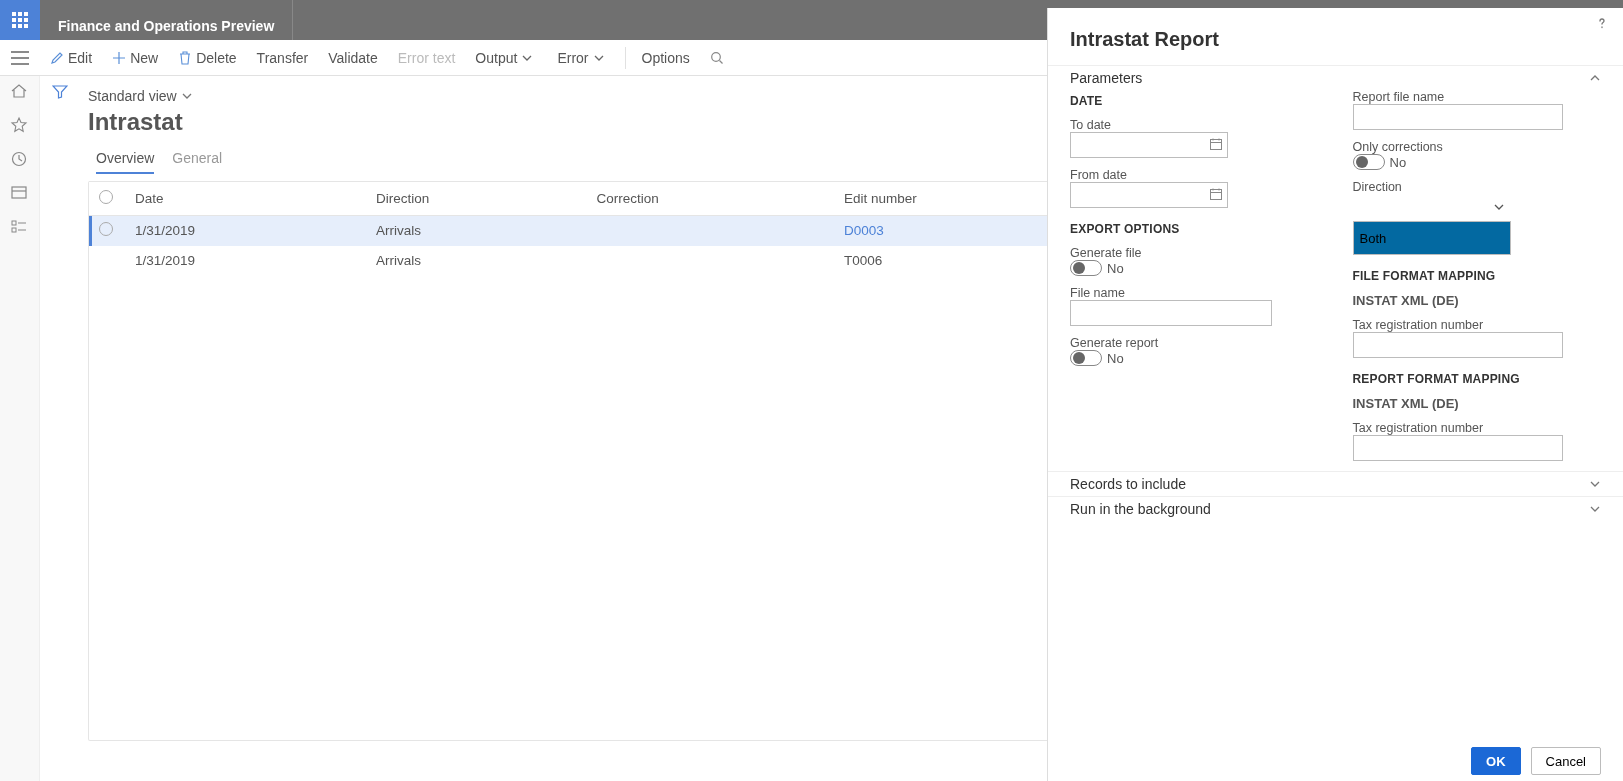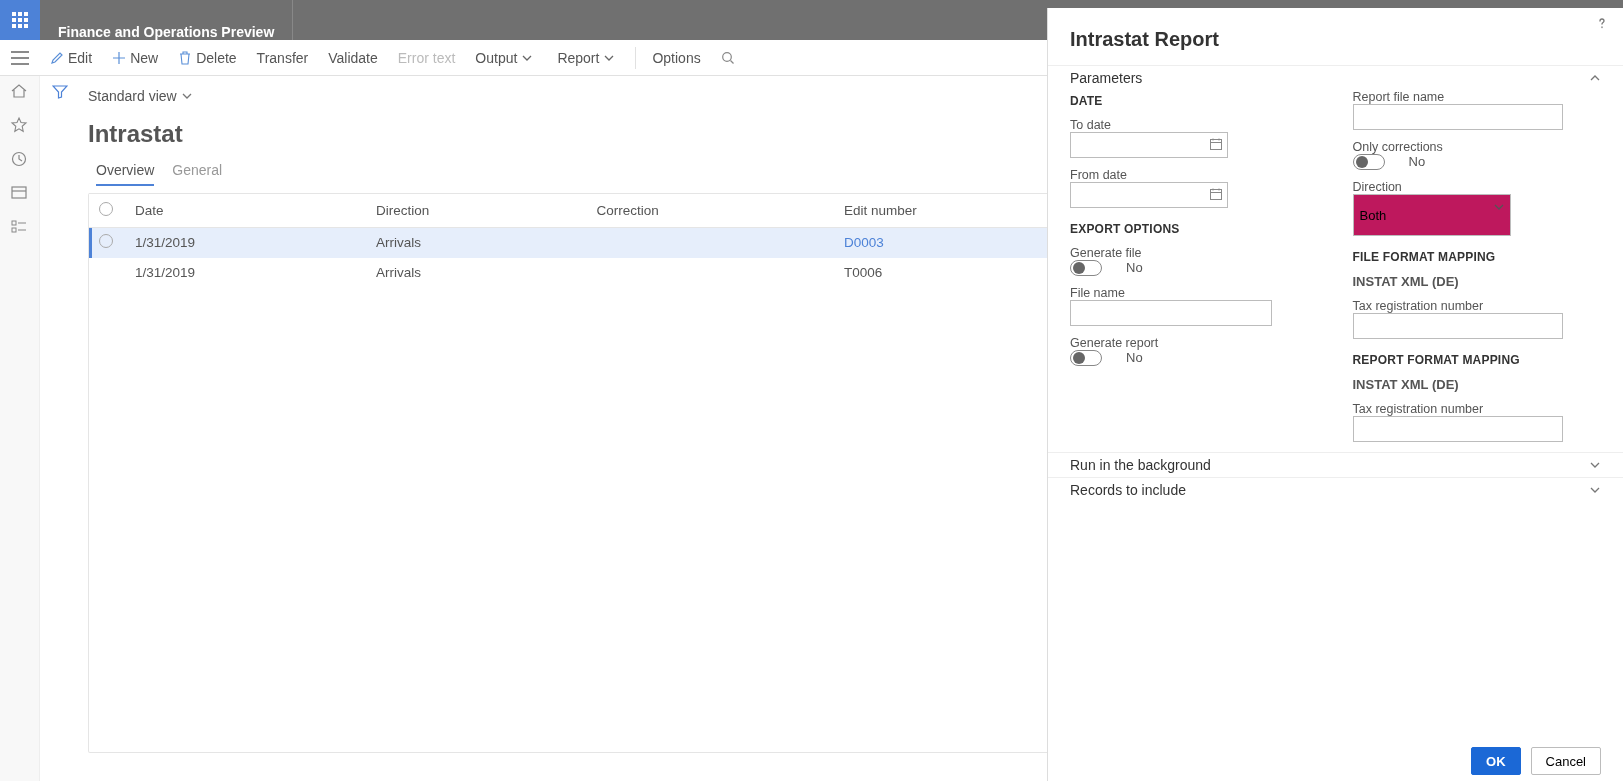--- a/index.html
+++ b/index.html
@@ -3,21 +3,21 @@
 <meta charset="utf-8">
 <style>
   * { box-sizing: border-box; margin: 0; padding: 0; font-family: "Segoe UI", Arial, sans-serif; }
   html, body { width: 1623px; height: 781px; overflow: hidden; background: #fff; }
 
   
   .titlebar { height: 40px; background: #707070; display: flex; align-items: center; color: #fff; }
   .waffle { width: 40px; height: 40px; background: #4d82d7; display: flex; align-items: center; justify-content: center; }
   .waffle-grid { display: grid; grid-template-columns: repeat(3,4px); grid-template-rows: repeat(3,4px); gap: 2px; }
   .waffle-grid span { background: #fff; width: 4px; height: 4px; }
-  .title-text { padding: 12px 18px; font-size: 14px; font-weight: 600; border-right: 1px solid #888; height: 40px; line-height: 40px; }
+  .title-text { padding: 6px 18px; font-size: 14px; font-weight: 600; border-right: 1px solid #888; height: 40px; line-height: 40px; }
 
   
   .commandbar { height: 36px; border-bottom: 1px solid #e1e1e1; display: flex; align-items: center; padding-left: 0; background: #fff; }
   .hamburger { width: 40px; height: 36px; display:flex; align-items:center; justify-content:center; color:#555; }
   .cmd-item { display: flex; align-items: center; padding: 0 10px; color:#555; font-size:14px; cursor:pointer; height:36px; }
   .cmd-item svg { margin-right:4px; }
   .cmd-disabled { color:#bbb; }
   .cmd-sep { width:1px; height:22px; background:#e1e1e1; margin:0 6px; }
   .cmd-chevron { margin-left:4px; }
 
@@ -25,21 +25,21 @@
   .main-area { position: relative; display: flex; height: calc(781px - 40px - 36px); }
   .left-rail { width:40px; background:#f8f8f8; border-right:1px solid #eee; display:flex; flex-direction:column; align-items:center; padding-top:6px; gap:14px; }
   .left-rail .rail-icon { width:20px; height:20px; color:#777; cursor:pointer; }
 
   .content-col { flex:1; display:flex; }
   .filter-col { width:40px; background:#fff; border-right:0; padding-top:8px; display:flex; justify-content:center; }
   .filter-icon { color:#4d82d7; }
 
   .page-body { flex:1; padding: 12px 18px 0 8px; position: relative; }
   .view-selector { font-size:14px; color:#555; display:flex; align-items:center; gap:4px; cursor:pointer; }
-  .page-title { font-size:24px; color:#555; font-weight:600; margin-top:16px; }
+  .page-title { font-size:24px; color:#555; font-weight:600; margin-top:4px; }
 
   .tabs { margin-top:14px; display:flex; gap:18px; border-bottom:1px solid transparent;margin-left:8px; }
   .tab { font-size:14px; color:#999; padding-bottom:6px; cursor:pointer; }
   .tab.active { color:#555; border-bottom:2px solid #4d82d7; }
 
   
   .grid { margin-top:6px; border:1px solid #e5e5e5; border-top:none; height:560px; border-radius:2px; }
   .grid table { width:100%; border-collapse:collapse; font-size:13.5px; color:#555; }
   .grid thead th { text-align:left; font-weight:400; padding:8px 10px; border-bottom:1px solid #e5e5e5; border-top:1px solid #e5e5e5; color:#555; background:#fff; }
   .grid tbody tr { height:30px; }
@@ -58,23 +58,23 @@
   .section-body { padding: 0 22px 10px 22px; display:flex; gap:34px; }
   .col { flex:1; display:flex; flex-direction:column; gap:10px; }
   .group-label { font-size:12px; font-weight:700; letter-spacing:.2px; color:#333; margin-top:4px; }
   .field-label { font-size:12.5px; color:#555; }
   .text-input { width:210px; height:26px; border:1px solid #bcbcbc; padding:2px 6px; font-size:13px; }
   .text-input.narrow { width:158px; }
   .date-wrap { position:relative; width:158px; }
   .date-wrap input { width:158px; padding-right:26px; }
   .date-icon { position:absolute; right:5px; top:5px; color:#777; pointer-events:none; }
   .select-wrap { position:relative; width:158px; }
-  .select-wrap select { width:158px; height:42px; border:1px solid #bcbcbc; padding:2px 6px; font-size:13px; appearance:none; background:#be185d; }
+  .select-wrap select { width:158px; height:34px; border:1px solid #bcbcbc; padding:2px 6px; font-size:13px; appearance:none; background:#0369a1;margin-top:27px; }
   .select-chev { position:absolute; right:6px; top:7px; color:#555; pointer-events:none; }
-  .toggle-row { display:flex; align-items:flex-start; gap:24px; }
+  .toggle-row { display:flex; align-items:center; gap:5px; }
   .toggle { width:32px; height:16px; border:1px solid #888; border-radius:10px; position:relative; background:#fff; cursor:pointer; }
   .toggle .knob { width:12px; height:12px; background:#666; border-radius:50%; position:absolute; top:1px; left:2px; }
   .toggle-label { font-size:13px; color:#555; }
   .static-value { font-size:13px; color:#555;font-weight:bold; }
 
   .panel-footer { margin-top:auto; padding:14px 22px; display:flex; justify-content:flex-end; gap:10px; }
   .btn { height:28px; padding:0 14px; font-size:13px; border:1px solid #bcbcbc; background:#fff; cursor:pointer; border-radius:2px; }
   .btn.primary { background:#1b68d6; color:#fff; border-color:#1b68d6; font-weight:600; }
 
   svg { display:block; }
@@ -133,21 +133,21 @@
   <div class="cmd-item cmd-disabled">
       <span>Error text</span>
     </div>
   <div class="cmd-item">
     <span>Output</span>
     <svg class="cmd-chevron chev" viewBox="0 0 12 12">
         <path d="M2 4l4 4 4-4" fill="none" stroke="#666" stroke-width="1.3"></path>
       </svg>
   </div>
   <div class="cmd-item">
-    <span>Report</span>
+    <span>Error</span>
     <svg class="cmd-chevron chev" viewBox="0 0 12 12">
         <path d="M2 4l4 4 4-4" fill="none" stroke="#666" stroke-width="1.3"></path>
       </svg>
   </div>
   <div class="cmd-sep"></div>
   <div class="cmd-item">
       <span>Options</span>
     </div>
   <div class="cmd-item">
     <svg width="14" height="14" viewBox="0 0 14 14">
@@ -362,30 +362,30 @@
       <div class="static-value">INSTAT XML (DE)</div>
 
       <div>
         <div class="field-label">Tax registration number</div>
         <input class="text-input" value="" style="">
       </div>
     </div>
   </div>
 
   <div class="section-hdr">
+    <span>Records to include</span>
+    <svg class="chev" viewBox="0 0 12 12">
+        <path d="M2 4l4 4 4-4" fill="none" stroke="#777" stroke-width="1.3"></path>
+      </svg>
+  </div>
+
+  <div class="section-hdr">
     <span>Run in the background</span>
     <svg class="chev" viewBox="0 0 12 12">
         <path d="M2 4l4 4 4-4" fill="none" stroke="#777" stroke-width="1.3"></path>
       </svg>
   </div>
 
-  <div class="section-hdr">
-    <span>Records to include</span>
-    <svg class="chev" viewBox="0 0 12 12">
-        <path d="M2 4l4 4 4-4" fill="none" stroke="#777" stroke-width="1.3"></path>
-      </svg>
-  </div>
-
   <div class="panel-footer">
     <button class="btn primary">OK</button>
     <button class="btn">Cancel</button>
   </div>
 </div>
 
 </body></html>

